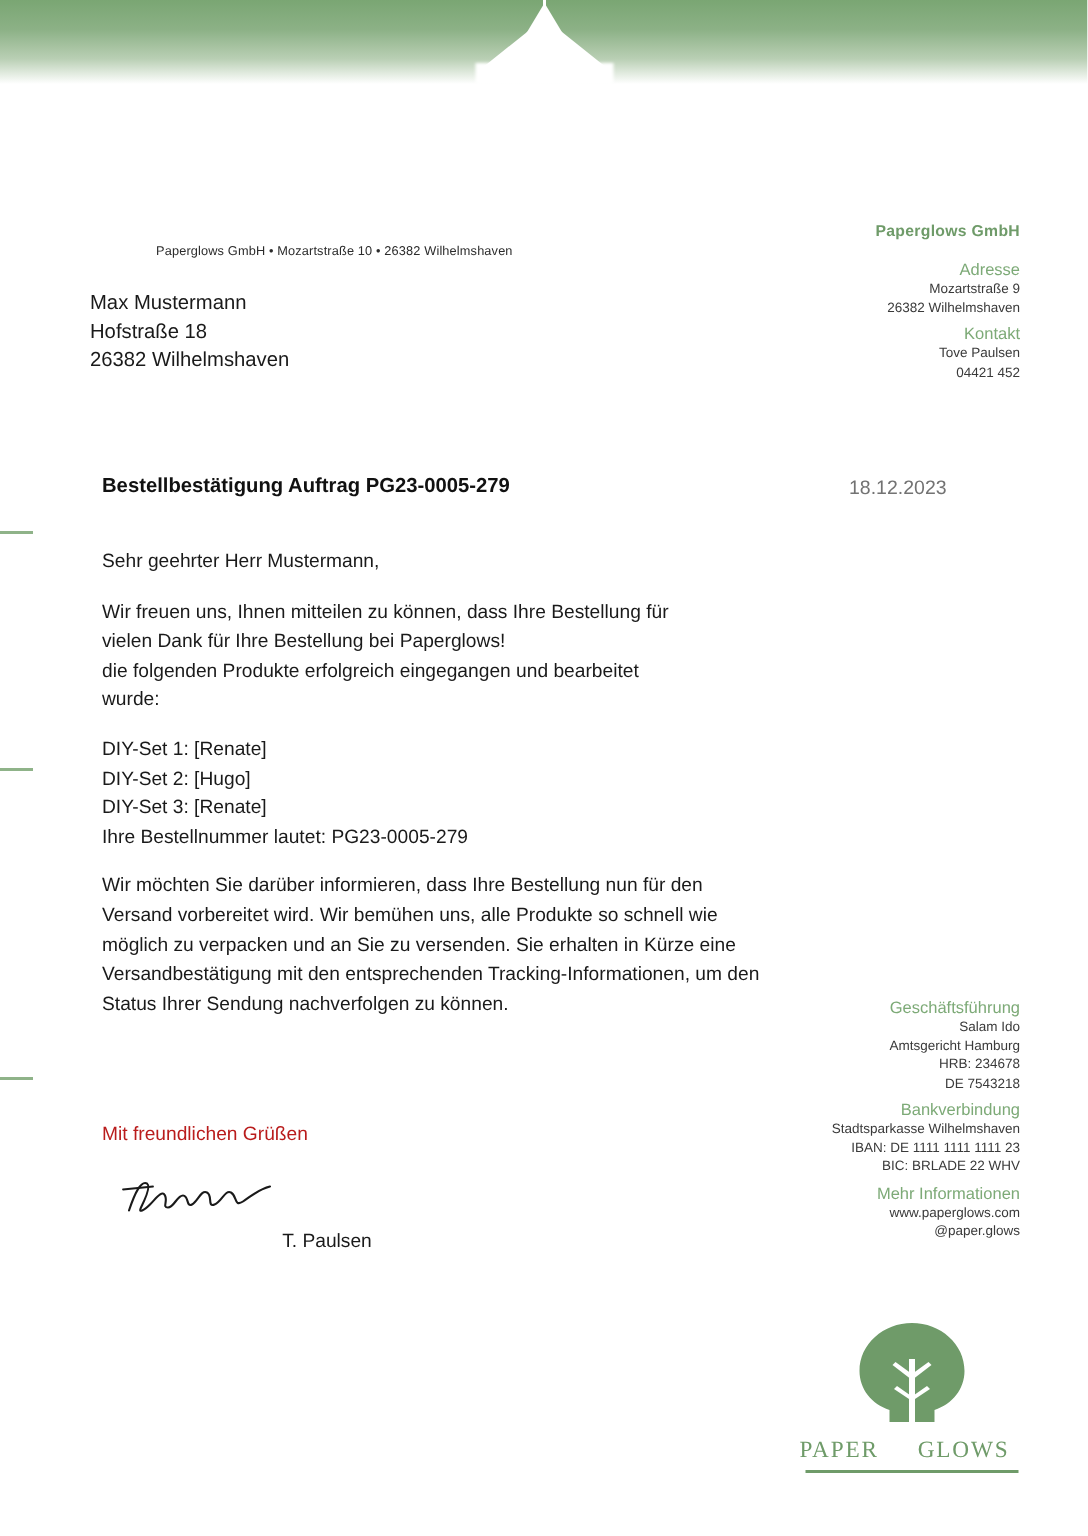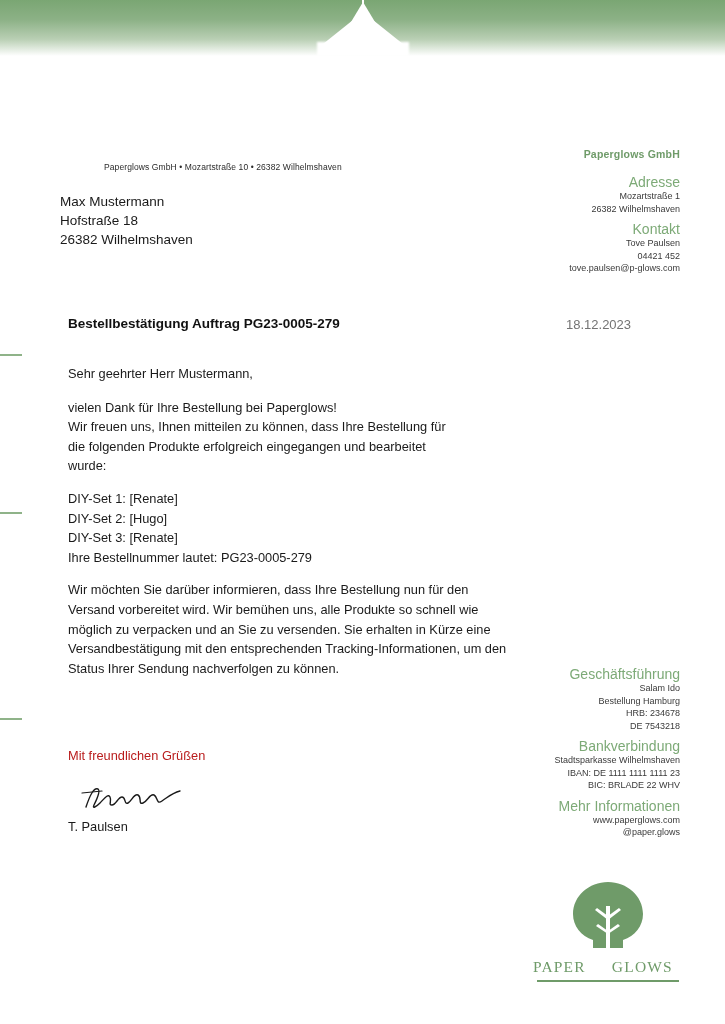--- a/index.html
+++ b/index.html
@@ -150,38 +150,39 @@
   }
   .sig-image {
     margin-top: 18px;
     margin-left: 12px;
     height: 30px;
   }
   .sig-name {
     margin-top: 8px;
     font-size: 12.8px;
     color: #1a1a1a;
+    text-align: center;
   }
 
   
   .side {
     position: absolute;
     right: 45px;
     text-align: right;
     width: 240px;
   }
   .side-company {
     top: 148px;
     font-size: 10.5px;
     font-weight: bold;
     color: #6f9b69;
     letter-spacing: 0.2px;
   }
   .side-heading {
-    font-size: 14px;
+    font-size: 11px;
     color: #7daa77;
     margin-top: 6px;
   }
   .side-value {
     font-size: 9px;
     color: #3a3a3a;
     line-height: 12.5px;
   }
   .side-block-1 { top: 168px; }
   .side-block-2 { top: 660px; }
@@ -239,22 +240,22 @@
   <div>Hofstraße 18</div>
   <div>26382 Wilhelmshaven</div>
 </div>
 
 <div class="subject">Bestellbestätigung  Auftrag PG23-0005-279</div>
 <div class="doc-date">18.12.2023</div>
 
 <div class="body-text">
   <p>Sehr geehrter Herr Mustermann,</p>
   <div>
+    <p class="tight">Wir freuen uns, Ihnen mitteilen zu können, dass Ihre Bestellung für</p>
     <p class="tight">vielen Dank für Ihre Bestellung bei Paperglows!</p>
-    <p class="tight">Wir freuen uns, Ihnen mitteilen zu können, dass Ihre Bestellung für</p>
     <p class="tight">die folgenden Produkte erfolgreich eingegangen und bearbeitet</p>
     <p class="tight">wurde:</p>
   </div>
   <div class="block-gap"></div>
   <div>
     <p class="tight">DIY-Set 1: [Renate]</p>
     <p class="tight">DIY-Set 2: [Hugo]</p>
     <p class="tight">DIY-Set 3: [Renate]</p>
     <p class="tight">Ihre Bestellnummer lautet: PG23-0005-279</p>
   </div>
@@ -270,32 +271,31 @@
       <path d="M2 12 L22 10" fill="none" stroke="#1a1a1a" stroke-width="1.2" stroke-linecap="round"></path>
     </svg>
   </div>
   <div class="sig-name">T. Paulsen</div>
 </div>
 
 <div class="side side-company">Paperglows GmbH</div>
 
 <div class="side side-block-1">
   <div class="side-heading">Adresse</div>
-  <div class="side-value">Mozartstraße 1</div>
+  <div class="side-value">Mozartstraße 9</div>
   <div class="side-value">26382 Wilhelmshaven</div>
   <div class="side-heading">Kontakt</div>
   <div class="side-value">Tove Paulsen</div>
   <div class="side-value">04421 452</div>
-  <div class="side-value">tove.paulsen@p-glows.com</div>
 </div>
 
 <div class="side side-block-2">
   <div class="side-heading">Geschäftsführung</div>
   <div class="side-value">Salam Ido</div>
-  <div class="side-value">Bestellung Hamburg</div>
+  <div class="side-value">Amtsgericht Hamburg</div>
   <div class="side-value">HRB: 234678</div>
   <div class="side-value">DE 7543218</div>
   <div class="side-heading">Bankverbindung</div>
   <div class="side-value">Stadtsparkasse Wilhelmshaven</div>
   <div class="side-value">IBAN: DE 1111 1111 1111 23</div>
   <div class="side-value">BIC: BRLADE 22 WHV</div>
   <div class="side-heading">Mehr Informationen</div>
   <div class="side-value">www.paperglows.com</div>
   <div class="side-value">@paper.glows</div>
 </div>

